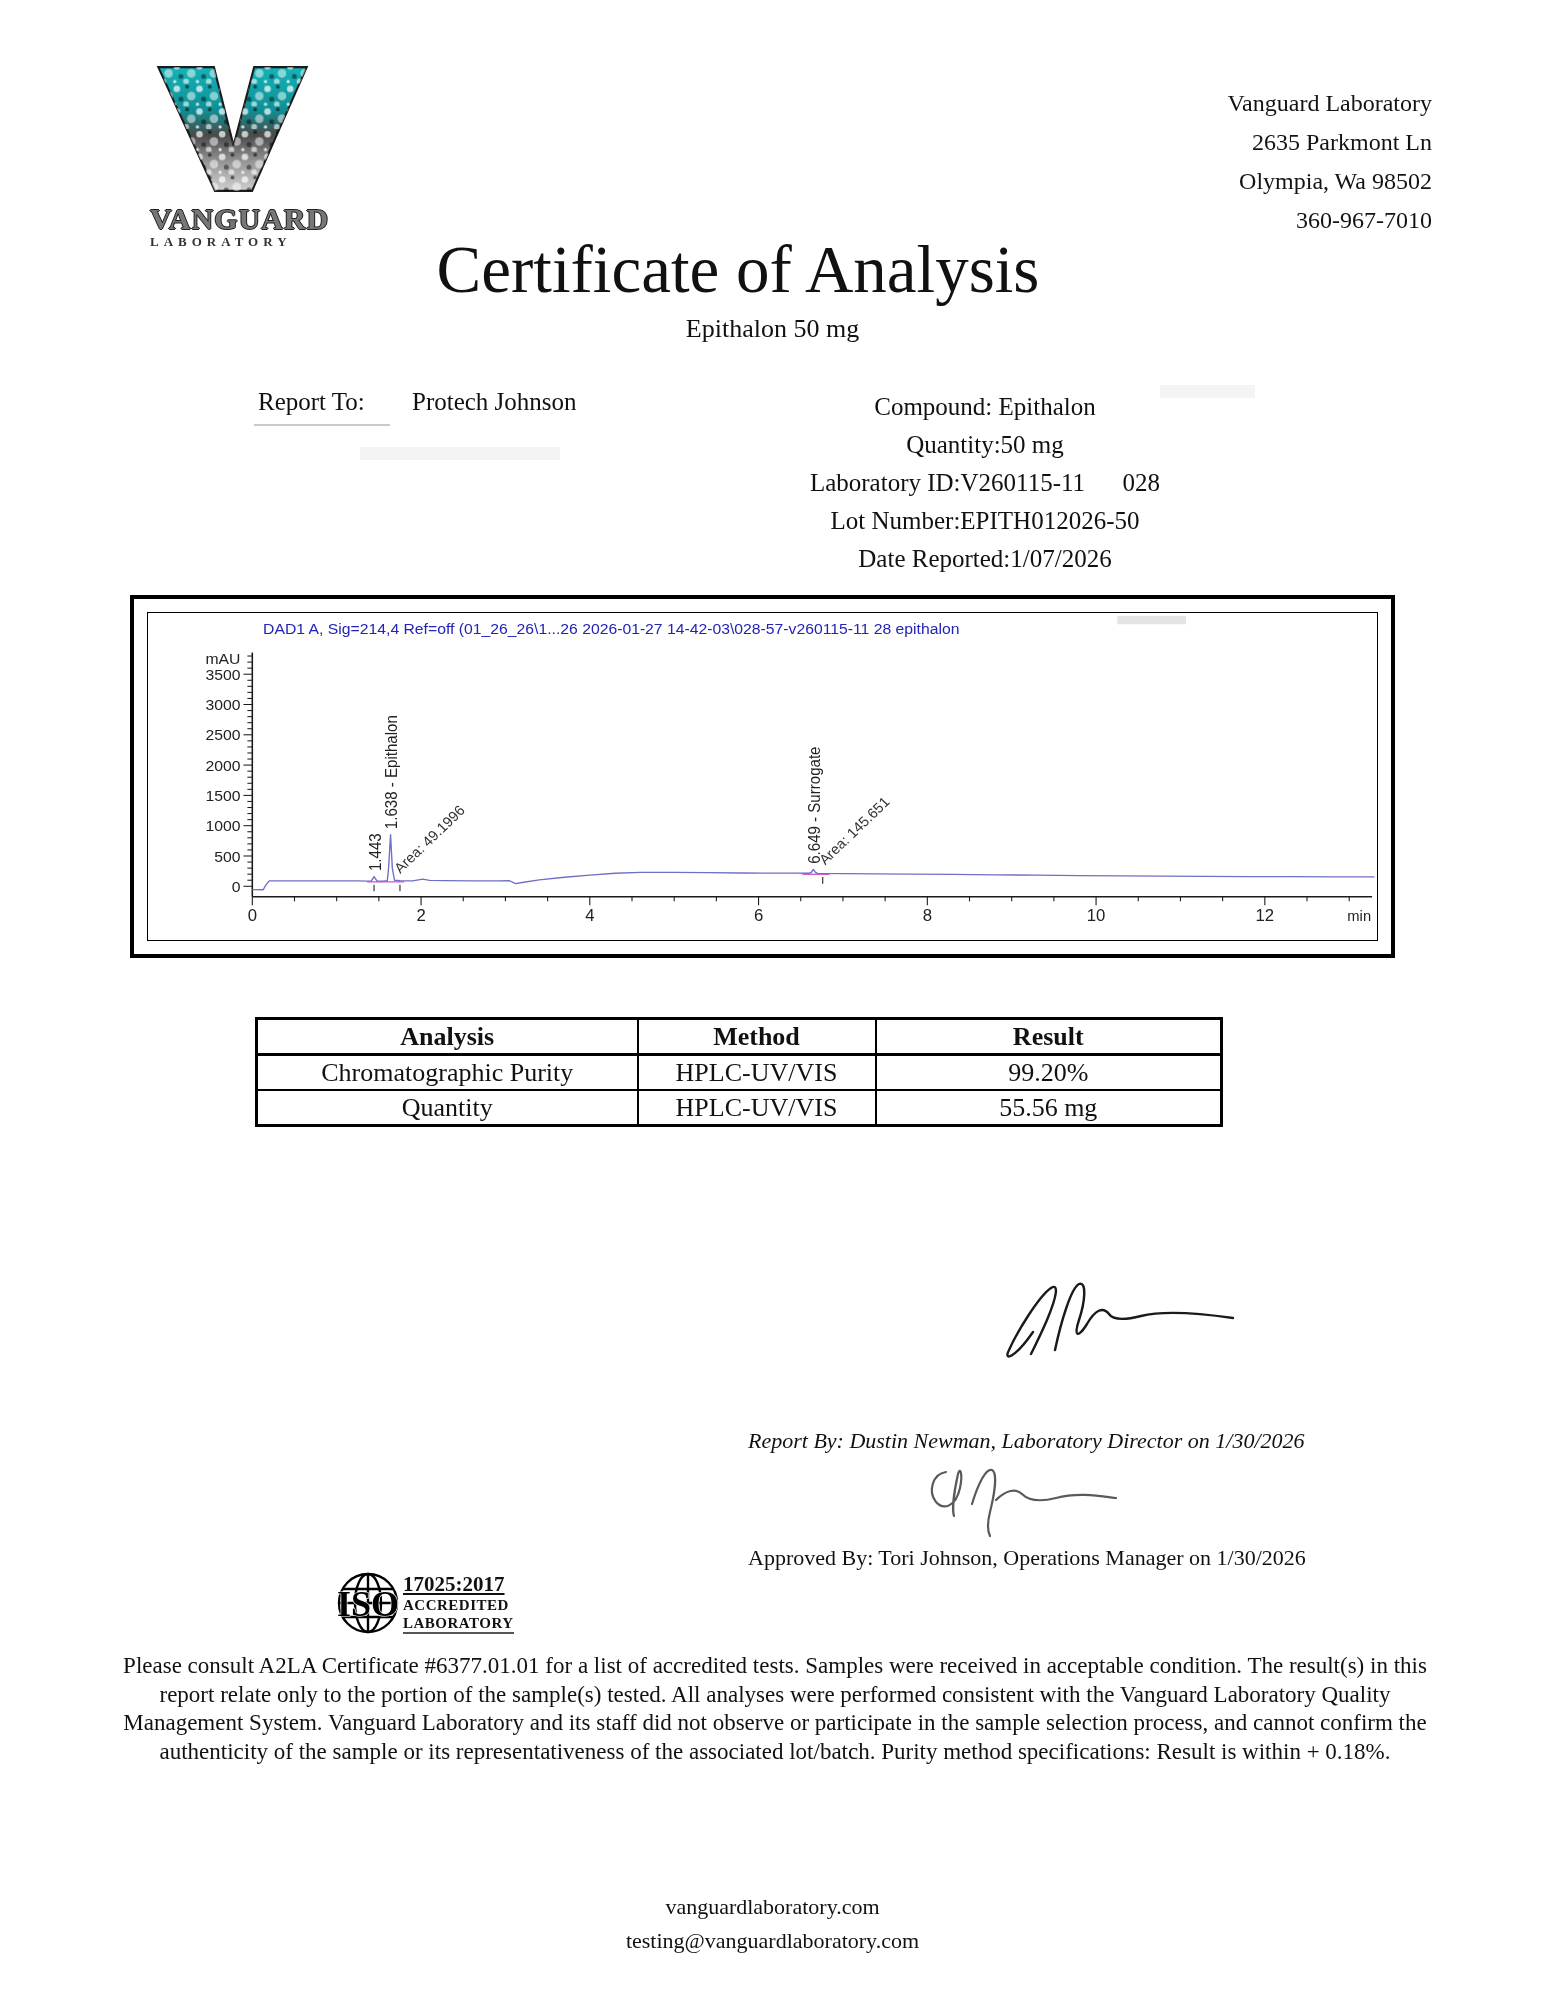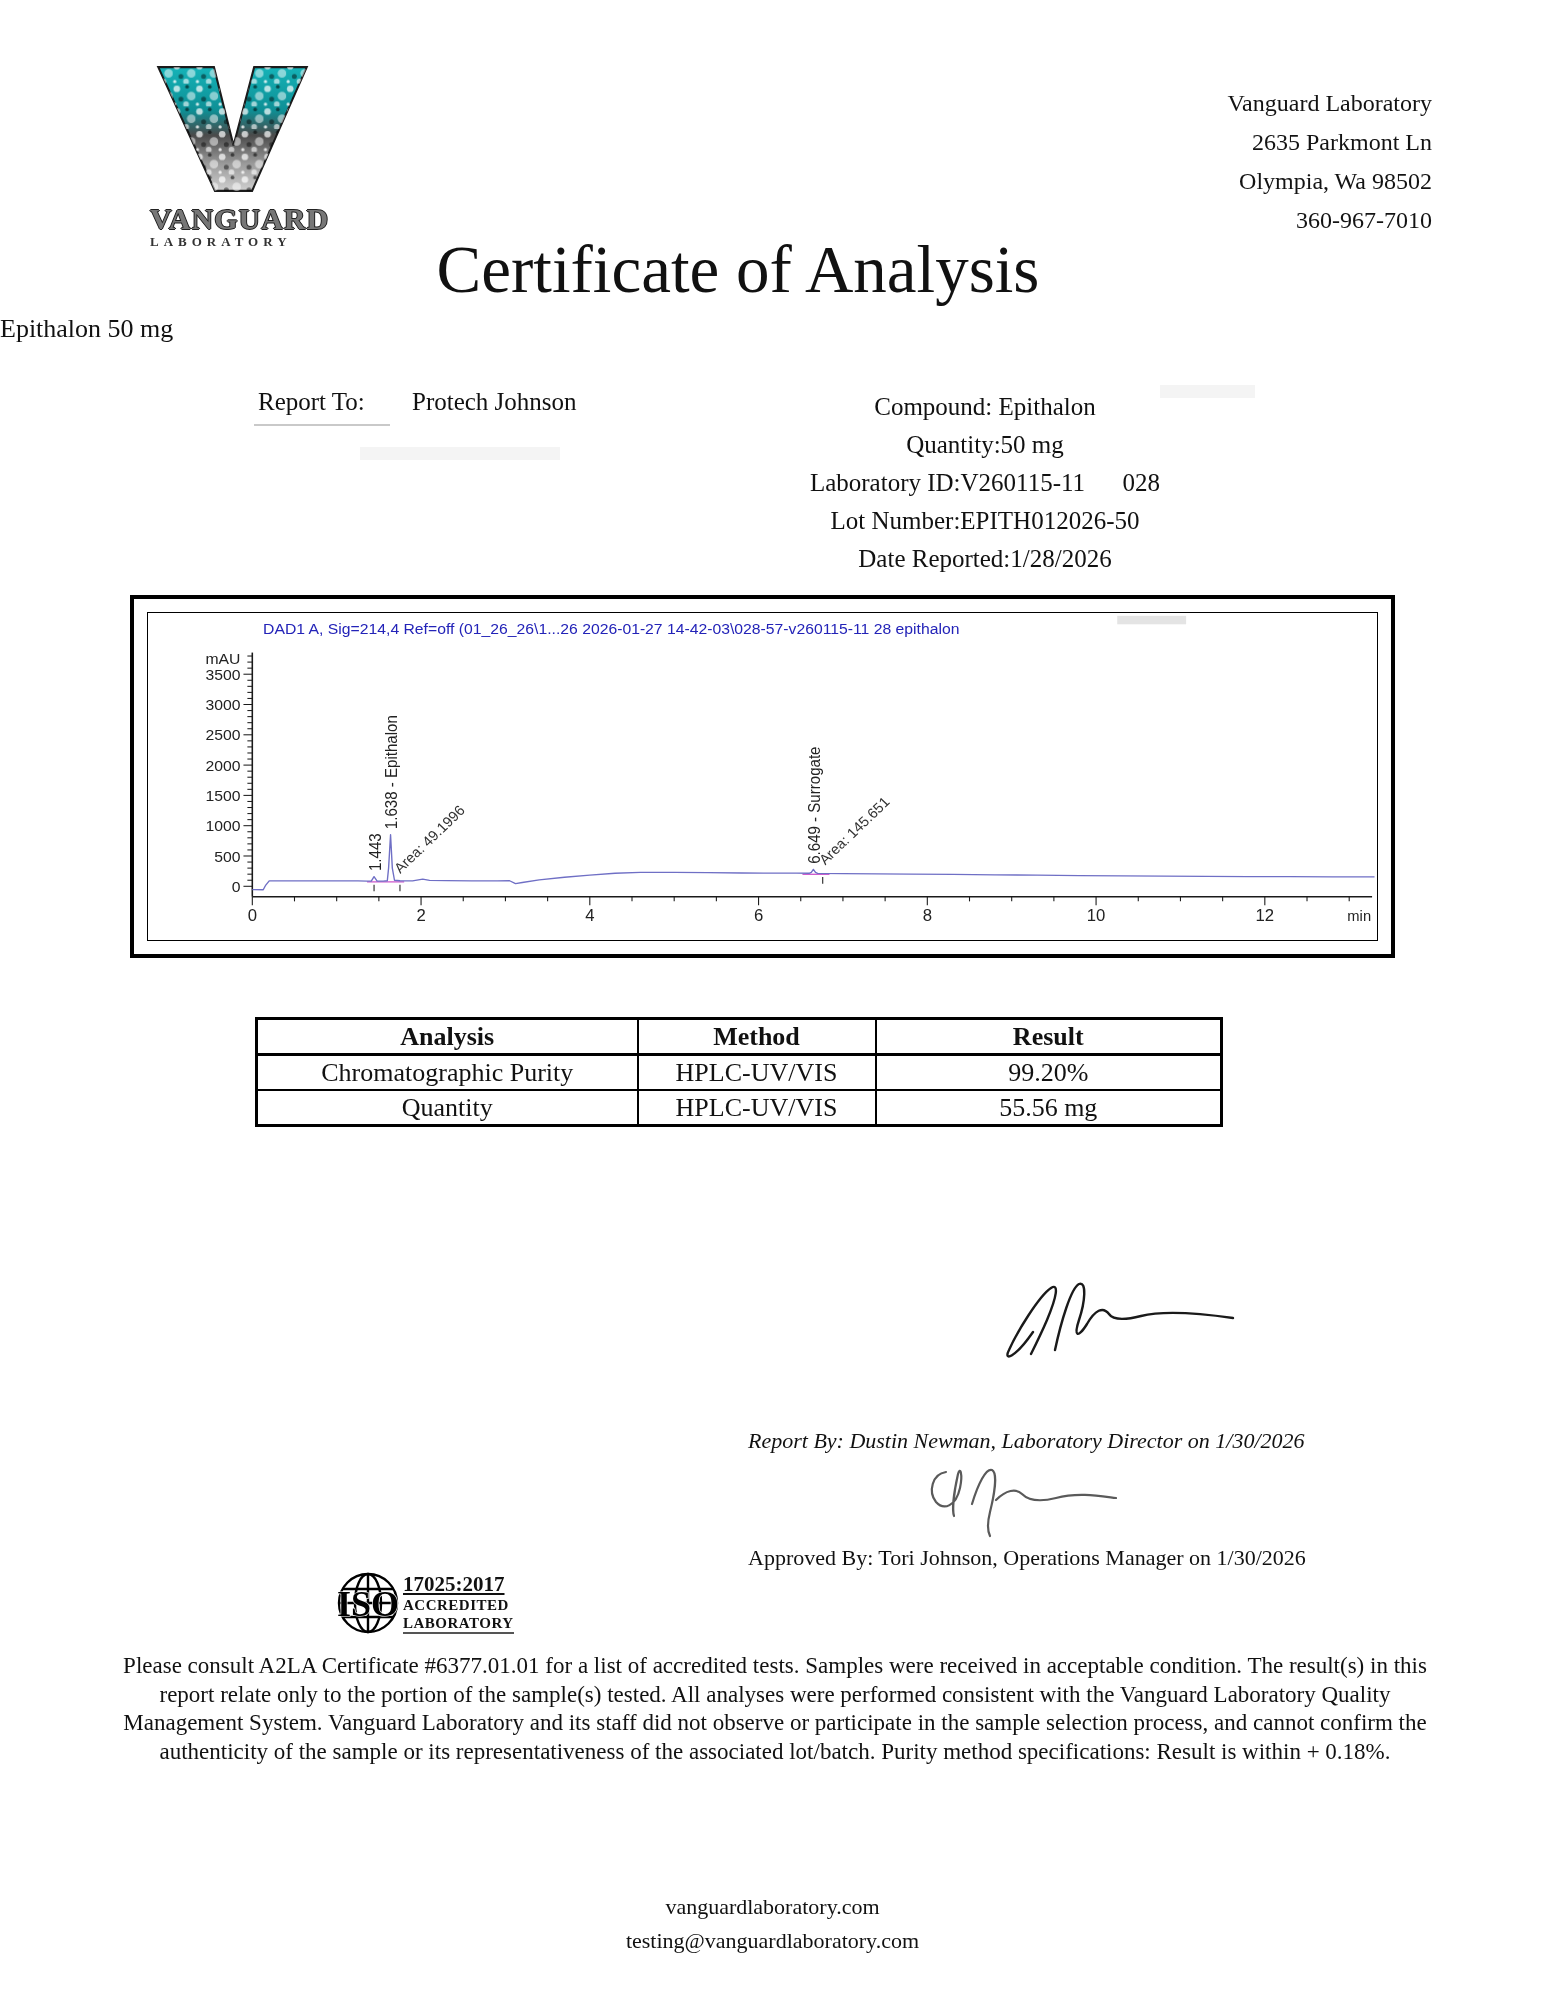--- a/index.html
+++ b/index.html
@@ -7,21 +7,21 @@
         font-family:"Liberation Serif", serif;color:#111;}
   .abs{position:absolute;}
   
   #logo{left:150px;top:60px;width:200px;text-align:left;}
   #logo-word{font-weight:bold;font-size:30px;letter-spacing:1px;color:#777;
              text-shadow:-1px 0 #222,1px 0 #222,0 -1px #222,0 1px #222;font-family:"Liberation Serif",serif;}
   #logo-sub{font-size:13px;letter-spacing:5px;color:#333;font-weight:bold;margin-top:-2px;}
   #address{right:113px;top:84px;text-align:right;font-size:24px;line-height:39px;color:#131313;}
   #title-wrap{left:0;top:234px;width:1476px;text-align:center;}
   #doc-title{font-size:67px;line-height:70px;}
-  #subtitle-wrap{left:0;top:314px;width:1545px;font-size:26px;}
+  #subtitle-wrap{left:0;top:314px;width:1545px;text-align:center;font-size:26px;}
   
   #report-to-label{left:258px;top:388px;font-size:25px;}
   #report-to-underline{left:254px;top:424px;width:136px;height:2px;background:#c9c9c9;}
   #report-to-value{left:412px;top:388px;font-size:25px;}
   #details{left:735px;top:388px;width:500px;text-align:center;font-size:25px;line-height:38px;}
   .artifact{background:#f4f4f4;}
   
   #chart-outer{left:130px;top:595px;width:1265px;height:363px;border:4px solid #000;
                box-sizing:border-box;padding:13px;background:#fff;}
   #chart-inner{width:100%;height:100%;border:1px solid #000;box-sizing:border-box;}
@@ -91,21 +91,21 @@
   <div class="abs" id="subtitle-wrap">Epithalon 50 mg</div>
 
   <div class="abs" id="report-to-label">Report To:</div>
   <div class="abs" id="report-to-underline"></div>
   <div class="abs" id="report-to-value">Protech Johnson</div>
   <div class="abs" id="details">
     <div>Compound: Epithalon</div>
     <div>Quantity:50 mg</div>
     <div>Laboratory ID:V260115-11&nbsp;&nbsp;&nbsp;&nbsp;&nbsp;&nbsp;028</div>
     <div>Lot Number:EPITH012026-50</div>
-    <div>Date Reported:1/28/2026</div>
+    <div>Date Reported:1/07/2026</div>
   </div>
   <div class="abs artifact" style="left:360px;top:447px;width:200px;height:13px;"></div>
   <div class="abs artifact" style="left:1160px;top:385px;width:95px;height:13px;"></div>
 
   <div class="abs" id="chart-outer">
     <div id="chart-inner">
       <svg id="chart-svg" viewBox="0 0 1249 347" preserveAspectRatio="none">
           <rect x="985" y="3" width="70" height="9" fill="#e4e4e4"></rect>
           <text x="117" y="22" font-family="Liberation Sans, sans-serif" font-size="16" fill="#2323b8">DAD1 A, Sig=214,4 Ref=off (01_26_26\1...26 2026-01-27 14-42-03\028-57-v260115-11 28 epithalon</text>
           <line x1="106" y1="42" x2="106" y2="301" stroke="#1a1a1a" stroke-width="1.6"></line>

